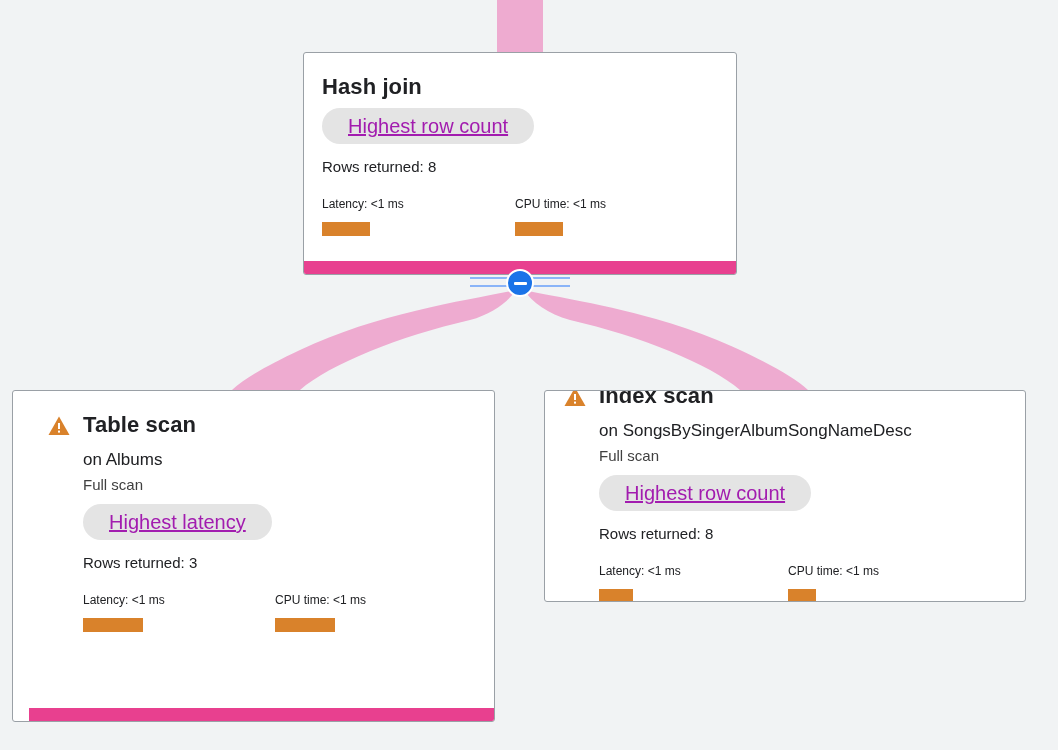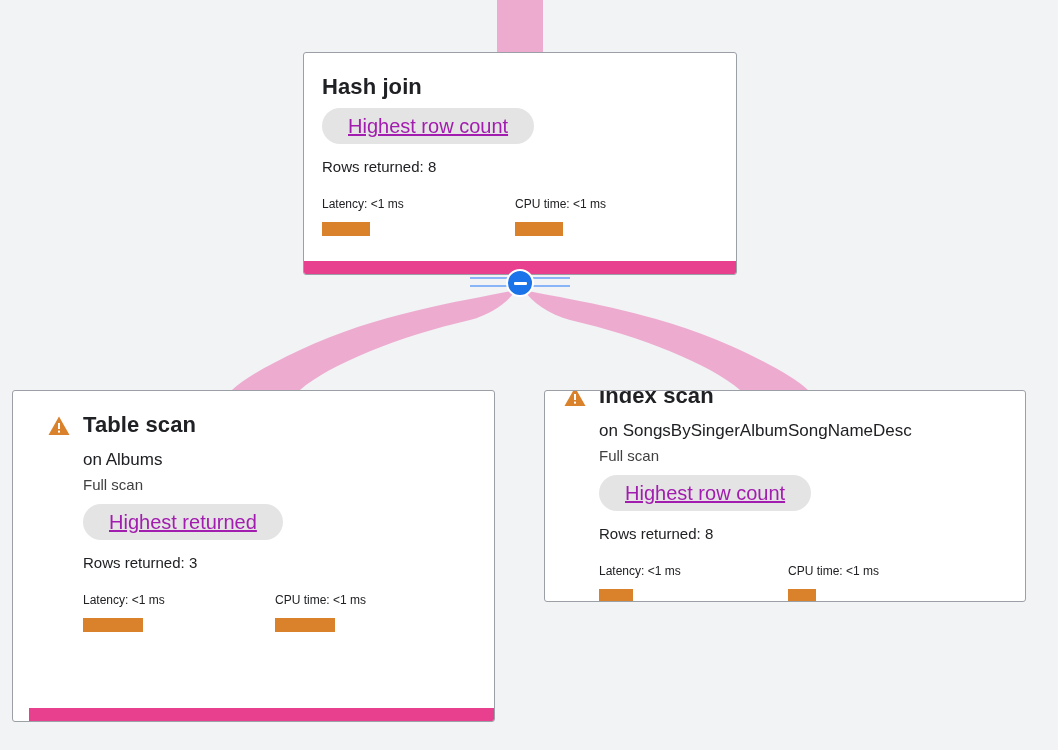--- a/index.html
+++ b/index.html
@@ -240,21 +240,21 @@
           <path d="M12 2.5 L22.5 21 L1.5 21 Z" fill="#d9822b"></path>
           <rect x="11" y="9" width="2" height="6" fill="#ffffff"></rect>
           <rect x="11" y="16.6" width="2" height="2" fill="#ffffff"></rect>
         </svg>
         <div class="node-title">Table scan</div>
       </div>
       <div class="detail-block indented">
         <div class="subject-line">on Albums</div>
         <div class="scan-type">Full scan</div>
         <div class="chip-row">
-          <span class="chip">Highest returned</span>
+          <span class="chip">Highest latency</span>
         </div>
         <div class="rows-returned">Rows returned: 3</div>
         <div class="metrics-row">
           <div class="metric" style="width:192px;">
             <div class="metric-label">Latency: &lt;1 ms</div>
             <div class="metric-bar" style="width: 60px; background: rgb(217, 130, 43);"></div>
           </div>
           <div class="metric">
             <div class="metric-label">CPU time: &lt;1 ms</div>
             <div class="metric-bar" style="width: 60px; background: rgb(217, 130, 43);"></div>

